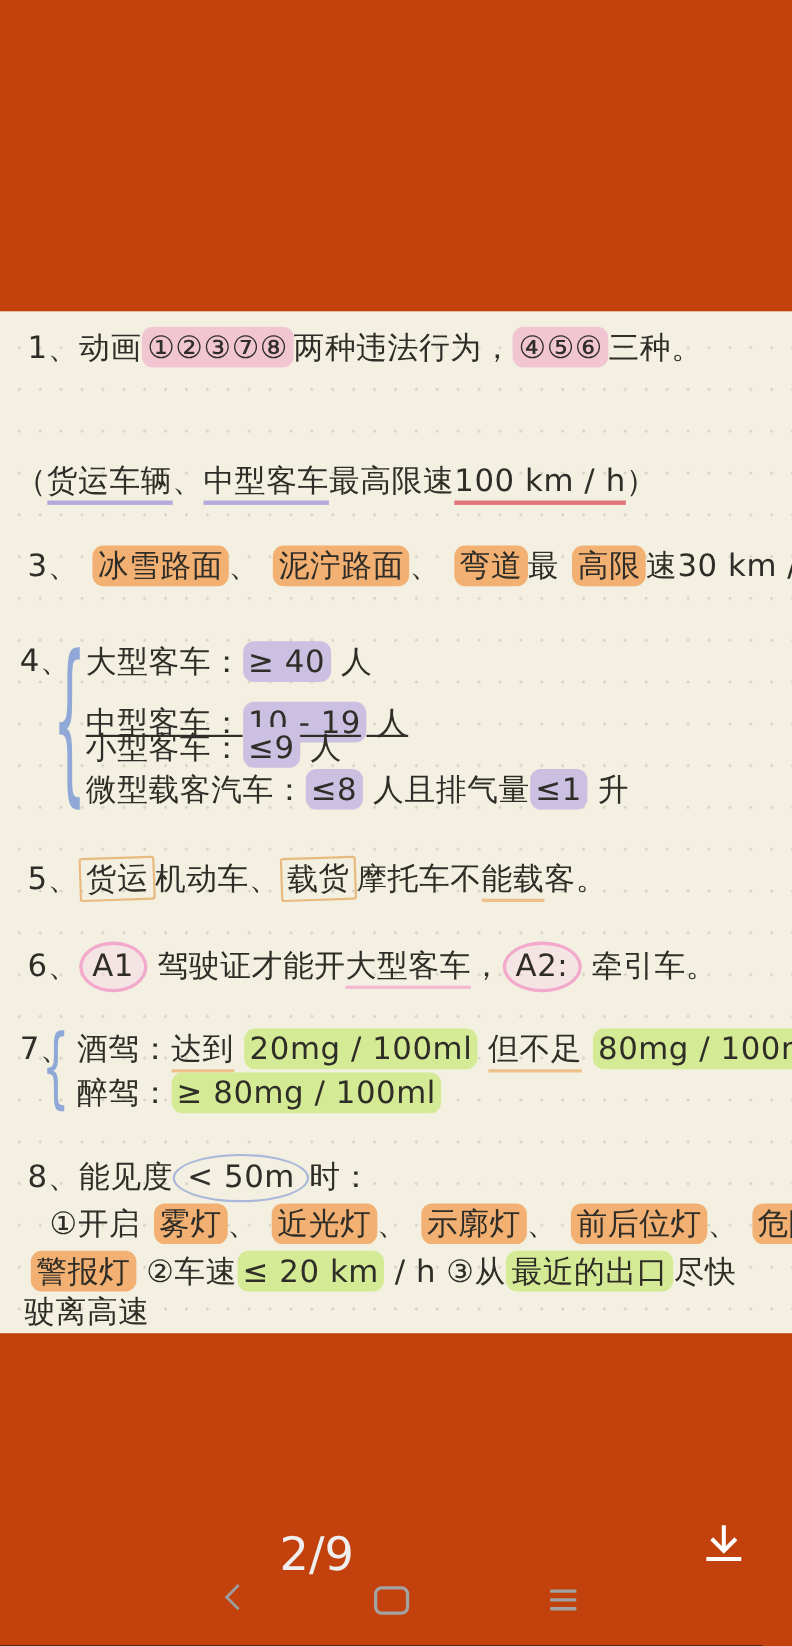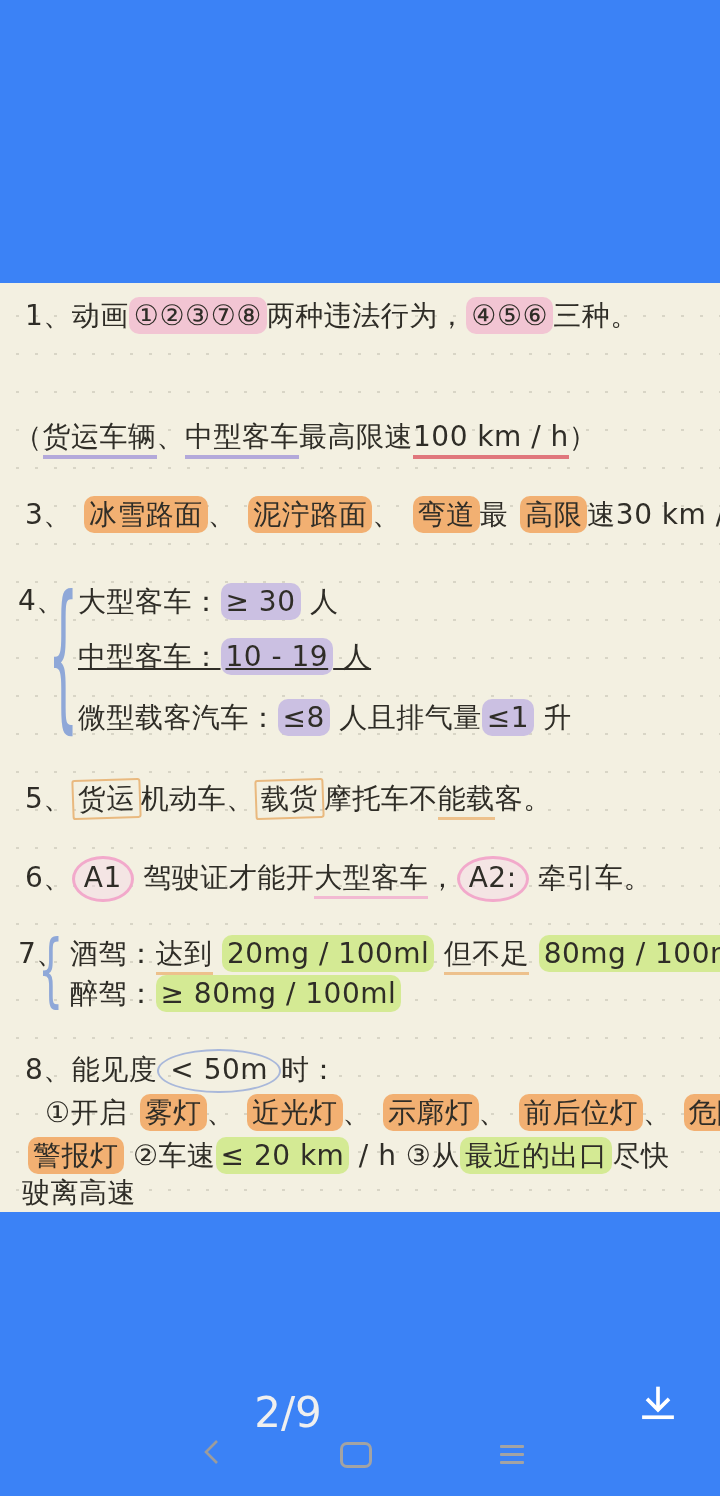--- a/index.html
+++ b/index.html
@@ -1,16 +1,16 @@
 <!DOCTYPE html>
 <html><head>
 <meta charset="utf-8">
 <style>
   html,body{margin:0;padding:0;background:#000;}
-  #screen{position:relative;width:720px;height:1496px;background:#3b82f6;overflow:hidden;
+  #screen{position:relative;width:720px;height:1496px;background:#c2410c;overflow:hidden;
           font-family:"DejaVu Sans","Liberation Sans",sans-serif;}
   
   .note-page{position:absolute;left:0;top:283px;width:720px;height:929px;
     background-color:#f3f0e1;
     background-image:radial-gradient(circle,#d8d5c6 1.3px,rgba(0,0,0,0) 1.5px);
     background-size:19px 38px;background-position:8px 14px;}
   .line{position:absolute;white-space:nowrap;font-size:28px;line-height:1.3;
         color:#2f2d27;font-weight:500;letter-spacing:0.5px;}
   .hl{border-radius:10px;padding:2px 5px;}
   .hl-pink{background:#f2c5d3;}
@@ -63,24 +63,27 @@
     <div class="line" style="left:25px;top:214px;">
       <span>3、</span><span class="hl hl-orange">冰雪路面</span><span>、</span><span class="hl hl-orange">泥泞路面</span><span>、</span><span class="hl hl-orange">弯道</span><span>最</span><span class="hl hl-orange">高限</span><span>速30 km / h</span>
     </div>
 
     <div class="line" style="left:18px;top:300px;">
       <span>4、</span>
     </div>
     <div class="brace brace-4">{</div>
 
     <div class="line" style="left:78px;top:301px;">
-      <span>大型客车：</span><span class="hl hl-purple">≥ 30</span><span> 人</span>
+      <span>大型客车：</span><span class="hl hl-purple">≥ 40</span><span> 人</span>
     </div>
     <div class="line" style="left:78px;top:356px;text-decoration:underline;">
       <span>中型客车：</span><span class="hl hl-purple">10 - 19</span><span> 人</span>
+    </div>
+    <div class="line" style="left:78px;top:379px;">
+      <span>小型客车：</span><span class="hl hl-purple">≤9</span><span> 人</span>
     </div>
     <div class="line" style="left:78px;top:417px;">
       <span>微型载客汽车：</span><span class="hl hl-purple">≤8</span><span> 人且排气量</span><span class="hl hl-purple">≤1</span><span> 升</span>
     </div>
 
     <div class="line" style="left:25px;top:496px;">
       <span>5、</span><span class="box-orange">货运</span><span>机动车、</span><span class="box-orange">载货</span><span>摩托车不</span><span class="ul-orange">能载</span><span>客。</span>
     </div>
 
     <div class="line" style="left:25px;top:573px;">

